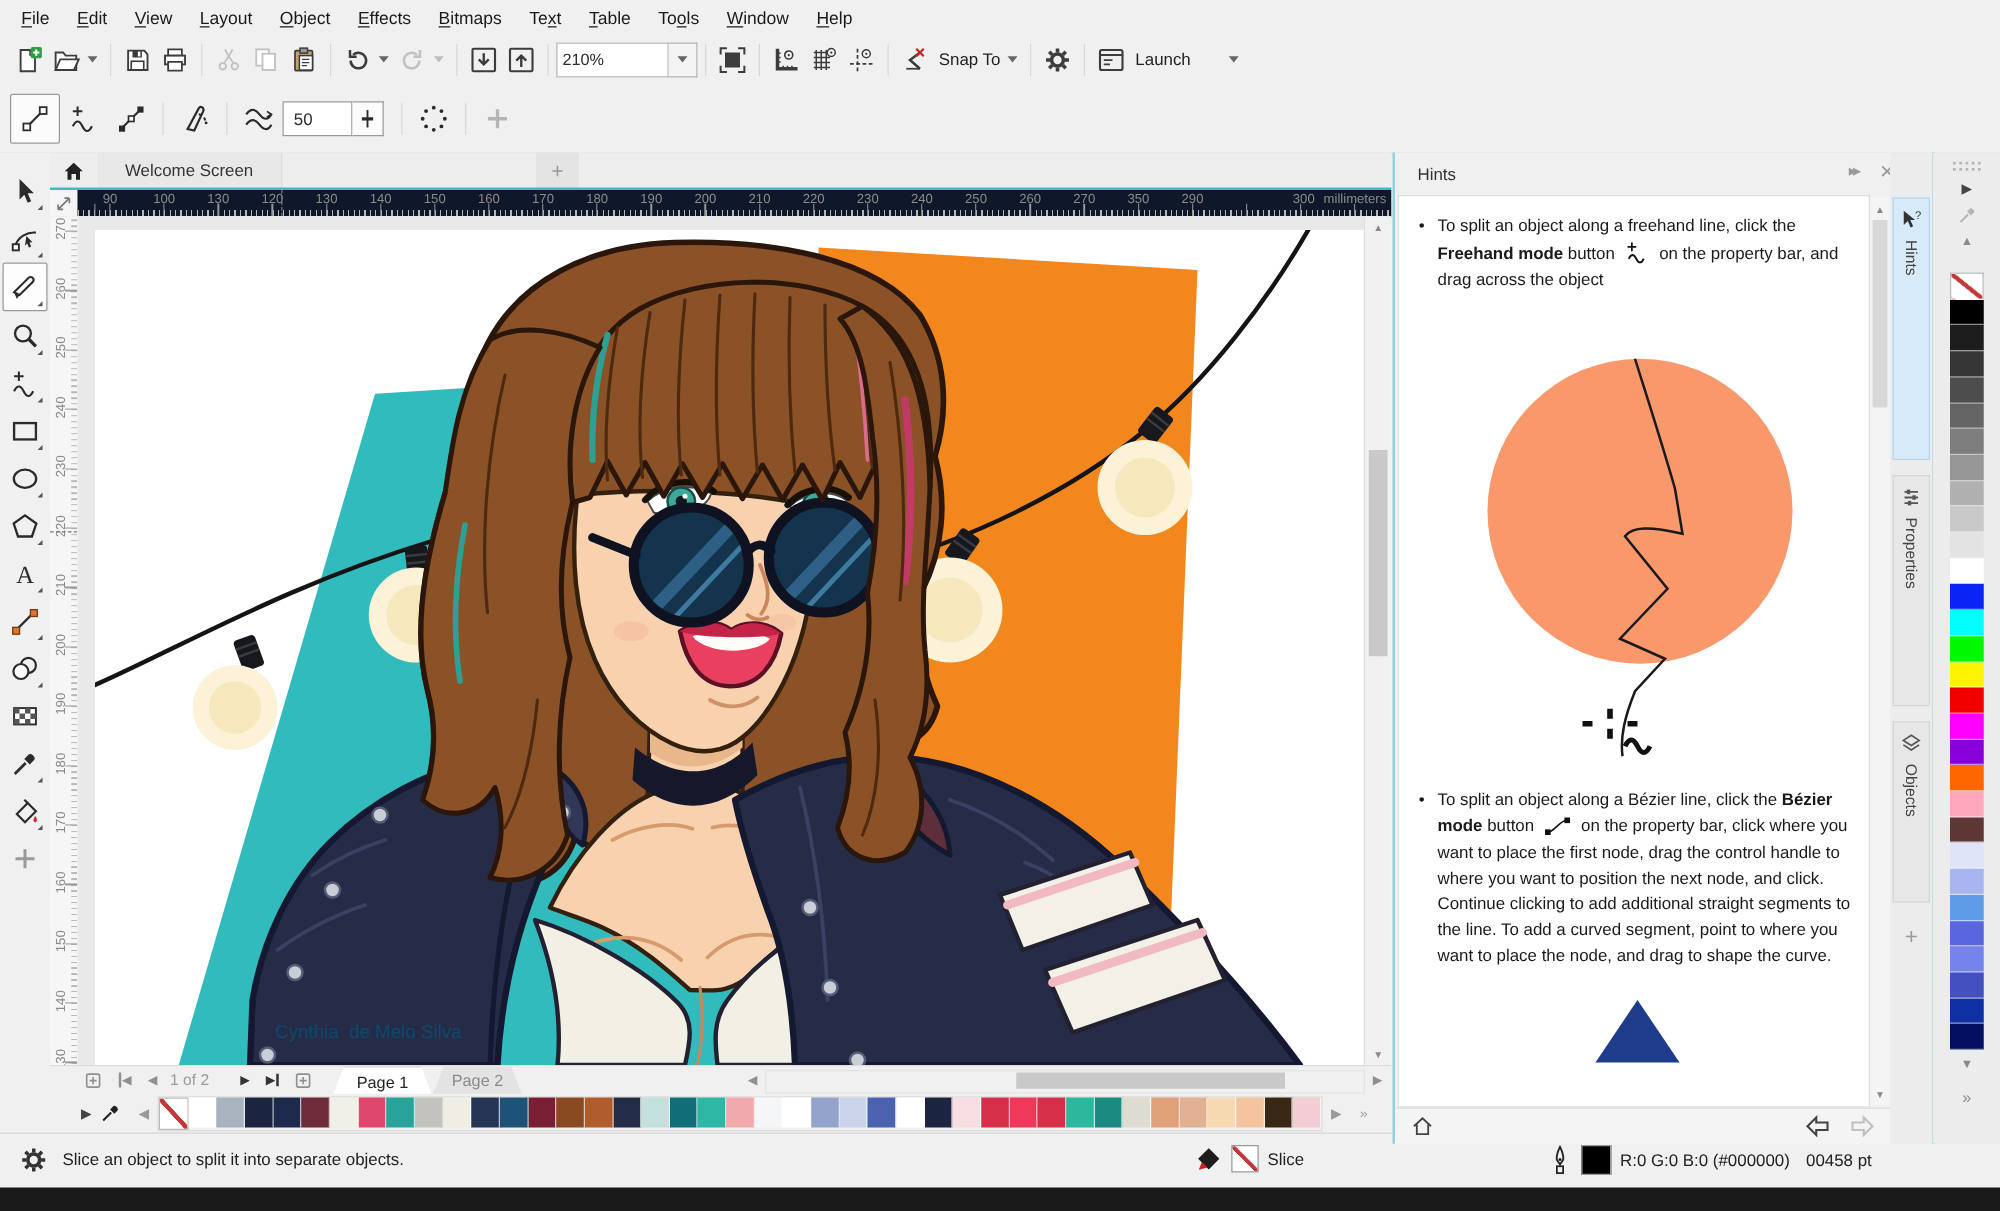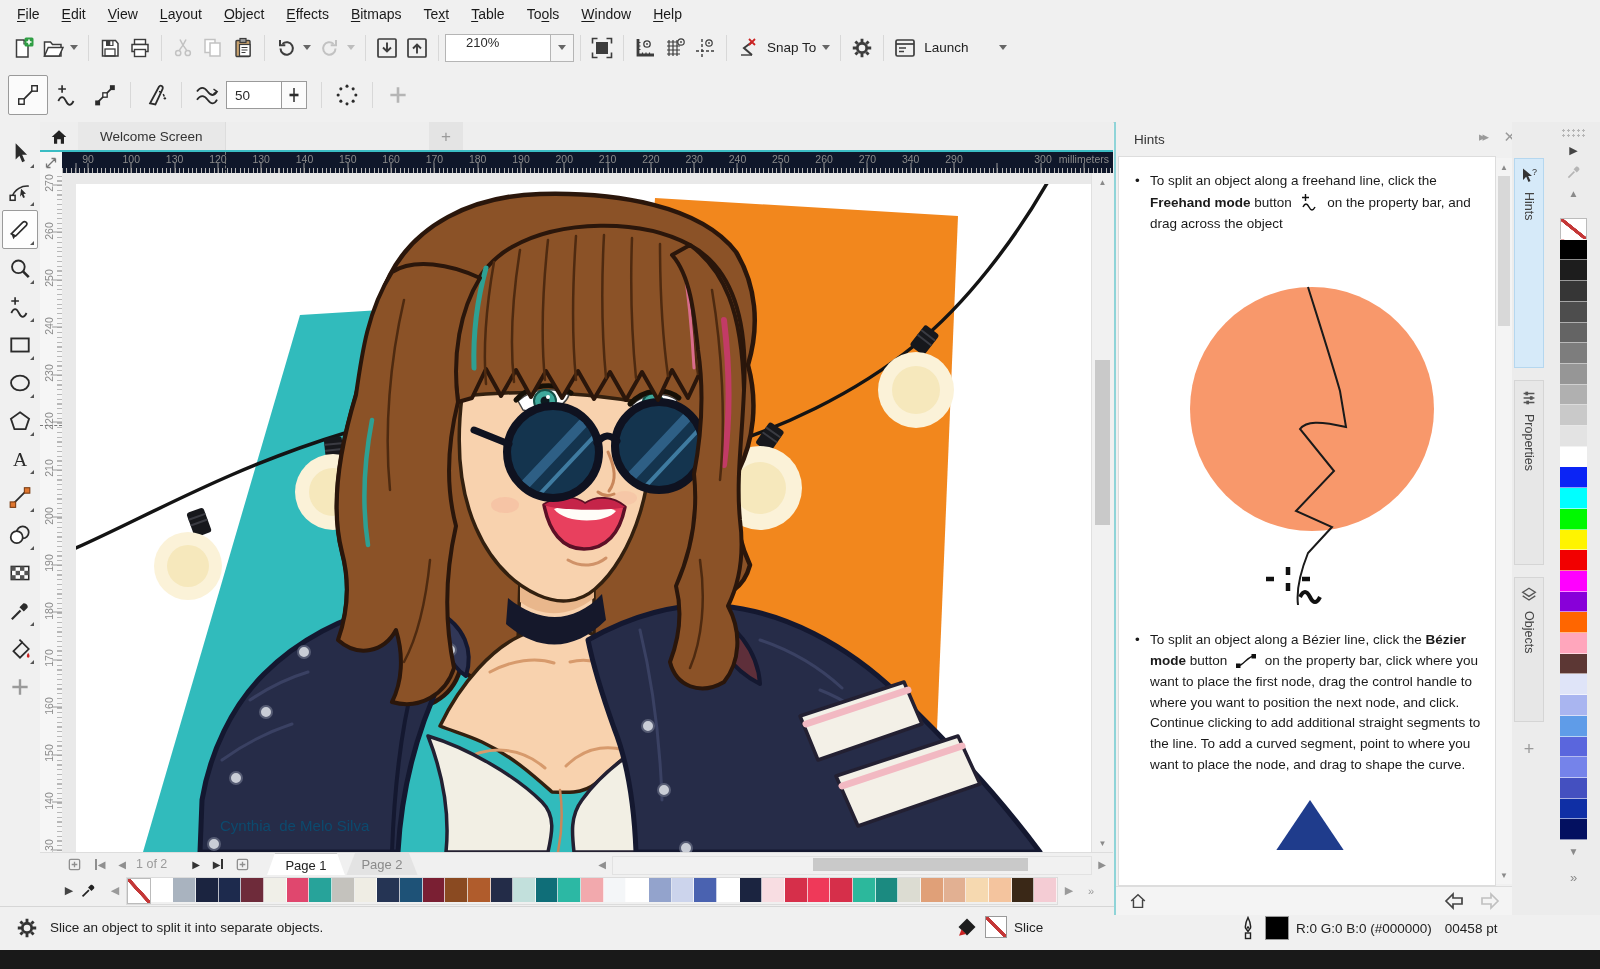--- a/index.html
+++ b/index.html
@@ -16,21 +16,21 @@
   
   #toolbar{left:0;top:27px;width:1600px;height:41px;background:#f0f0f0;display:flex;align-items:center;padding-left:8px;border-bottom:1px solid #e3e3e3;}
   #propbar{left:0;top:68px;width:1600px;height:54px;background:#f0f0f0;display:flex;align-items:center;padding-left:8px;border-bottom:1px solid #dcdcdc;}
   .tbtn{display:flex;align-items:center;justify-content:center;min-width:30px;height:30px;color:#3c3c3c;}
   .pbtn{display:flex;align-items:center;justify-content:center;min-width:38px;height:38px;color:#2b2b2b;}
   .pressed{border:1px solid #9a9a9a;background:#fbfbfb;border-radius:2px;}
   .dis{color:#c2c2c2;}
   .vsep{width:1px;height:26px;background:#d8d8d8;margin:0 6px;}
   .dd{width:0;height:0;border-left:4px solid transparent;border-right:4px solid transparent;border-top:5px solid #666;margin:0 4px 0 2px;}
   .dd.gray{border-top-color:#bdbdbd;}
-  .combo{width:84px;height:26px;background:#fff;border:1px solid #b5b5b5;display:flex;padding-left:20px;font-size:13px;}
+  .combo{width:84px;height:26px;background:#fff;border:1px solid #b5b5b5;display:flex;align-items:center;padding-left:4px;font-size:13px;}
   .combobtn{width:22px;height:26px;border:1px solid #b5b5b5;border-left:none;display:flex;align-items:center;justify-content:center;background:#f4f4f4;}
   .tlabel{font-size:13.5px;color:#222;margin:0 4px;}
   .numbox{width:46px;height:26px;background:#fff;border:1px solid #9a9a9a;display:flex;align-items:center;padding-left:8px;font-size:13.5px;}
   .numbtn{width:24px;height:26px;border:1px solid #9a9a9a;border-left:none;background:#fbfbfb;display:flex;align-items:center;justify-content:center;}
 
   
   #tabbar{left:40px;top:122px;width:1073px;height:29px;background:#eeeeee;display:flex;align-items:stretch;}
   .doctab{display:flex;align-items:center;padding:0 22px;font-size:13.5px;color:#333;background:#e8e8e8;border-right:1px solid #dddddd;}
   .doctab.active{background:#86efac;margin-top:41px;}
   #tealline{left:40px;top:150px;width:1073px;height:2px;background:#3bbdc4;}
@@ -382,21 +382,21 @@
         <span class="hlab" style="left: 415.7px;">180</span>
         <span class="hlab" style="left: 459px;">190</span>
         <span class="hlab" style="left: 502.3px;">200</span>
         <span class="hlab" style="left: 545.6px;">210</span>
         <span class="hlab" style="left: 588.9px;">220</span>
         <span class="hlab" style="left: 632.2px;">230</span>
         <span class="hlab" style="left: 675.5px;">240</span>
         <span class="hlab" style="left: 718.8px;">250</span>
         <span class="hlab" style="left: 762.1px;">260</span>
         <span class="hlab" style="left: 805.4px;">270</span>
-        <span class="hlab" style="left: 848.7px;">340</span>
+        <span class="hlab" style="left: 848.7px;">350</span>
         <span class="hlab" style="left: 892px;">290</span>
         <span class="hlab" style="left: 981px;">300</span>
       </div>
     <div class="rulermark-h" style="left:163px"></div>
     <span class="hlab" style="left:auto;right:4px;transform:none">millimeters</span>
   </div>
   <div id="vruler" class="abs">
     <div class="vticks"></div>
       <div class="vticksM"></div>
     <div id="vlabels" style="position:absolute;inset:0;">

